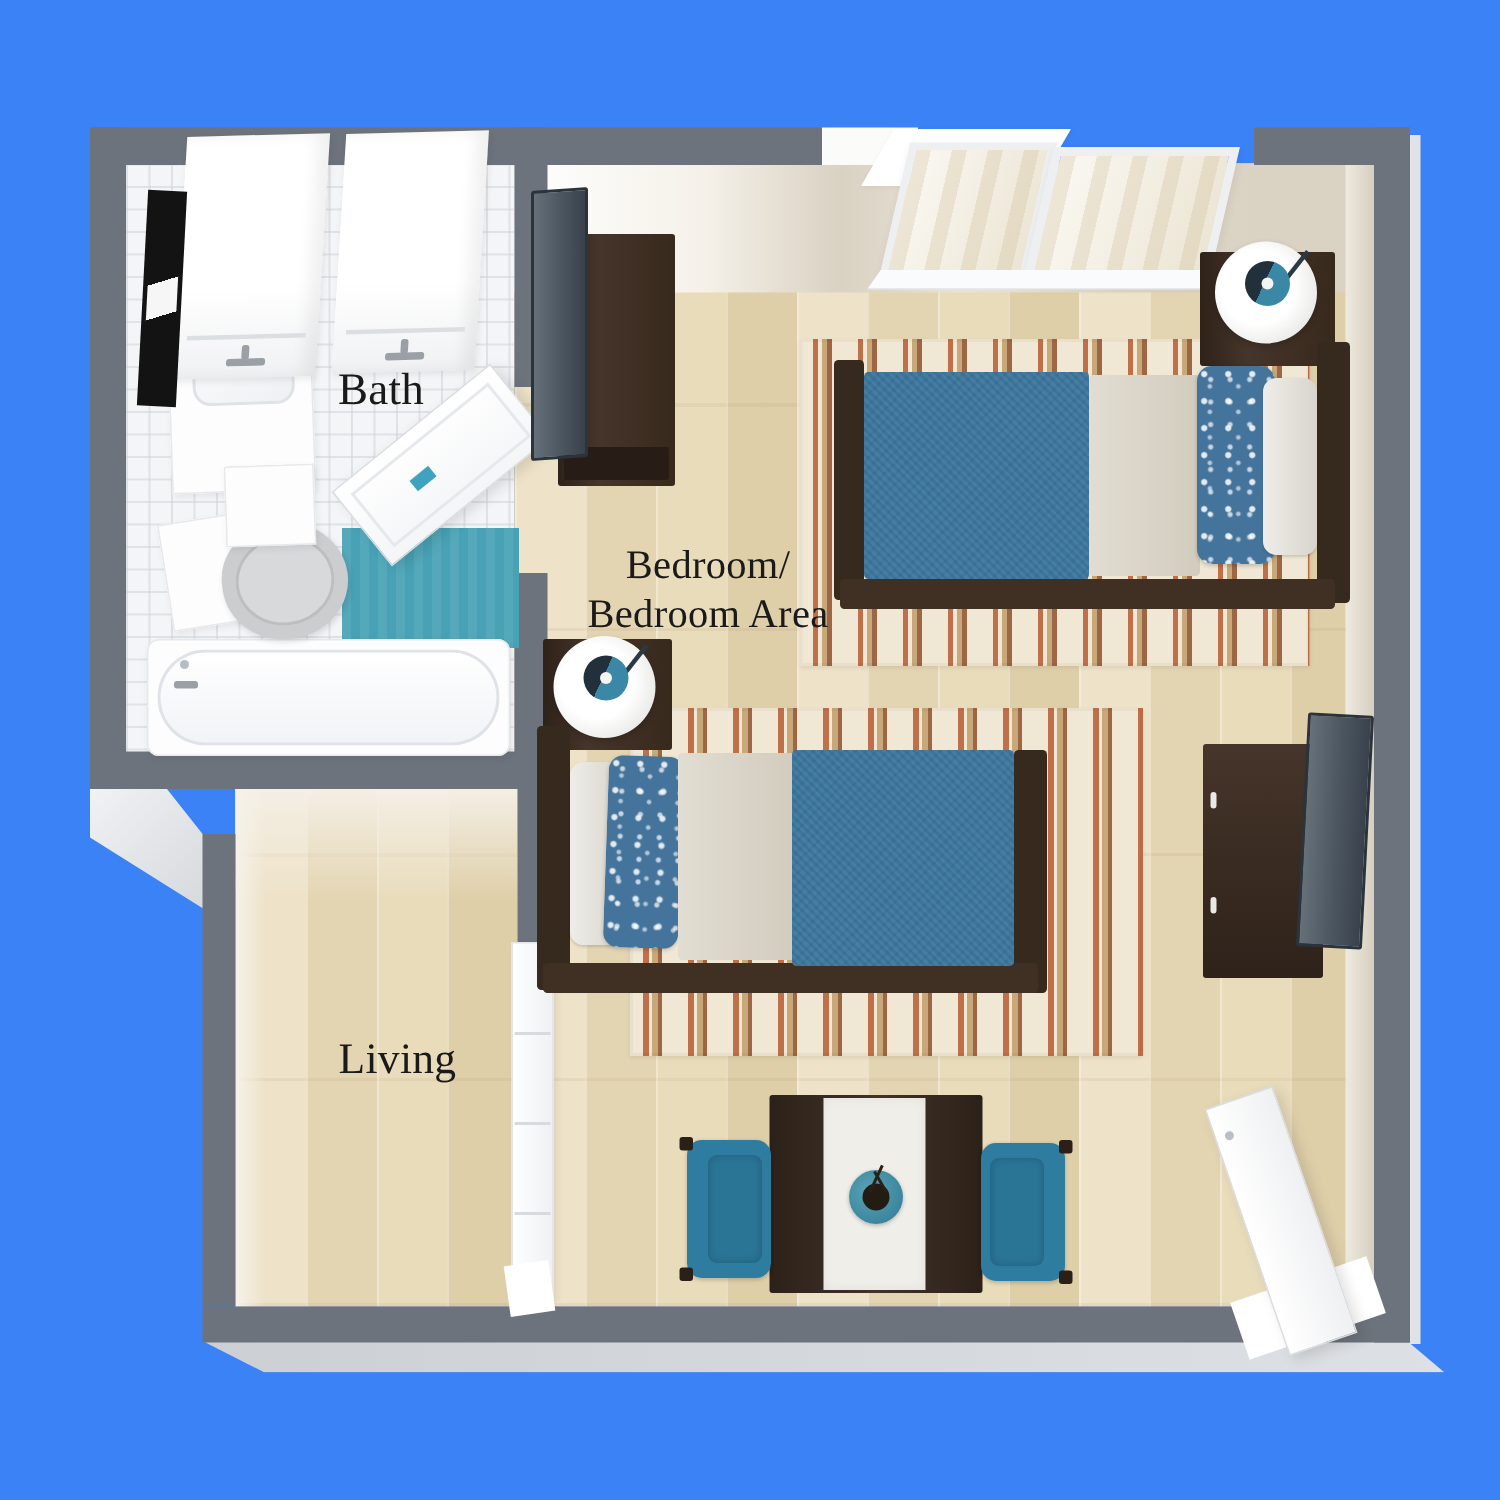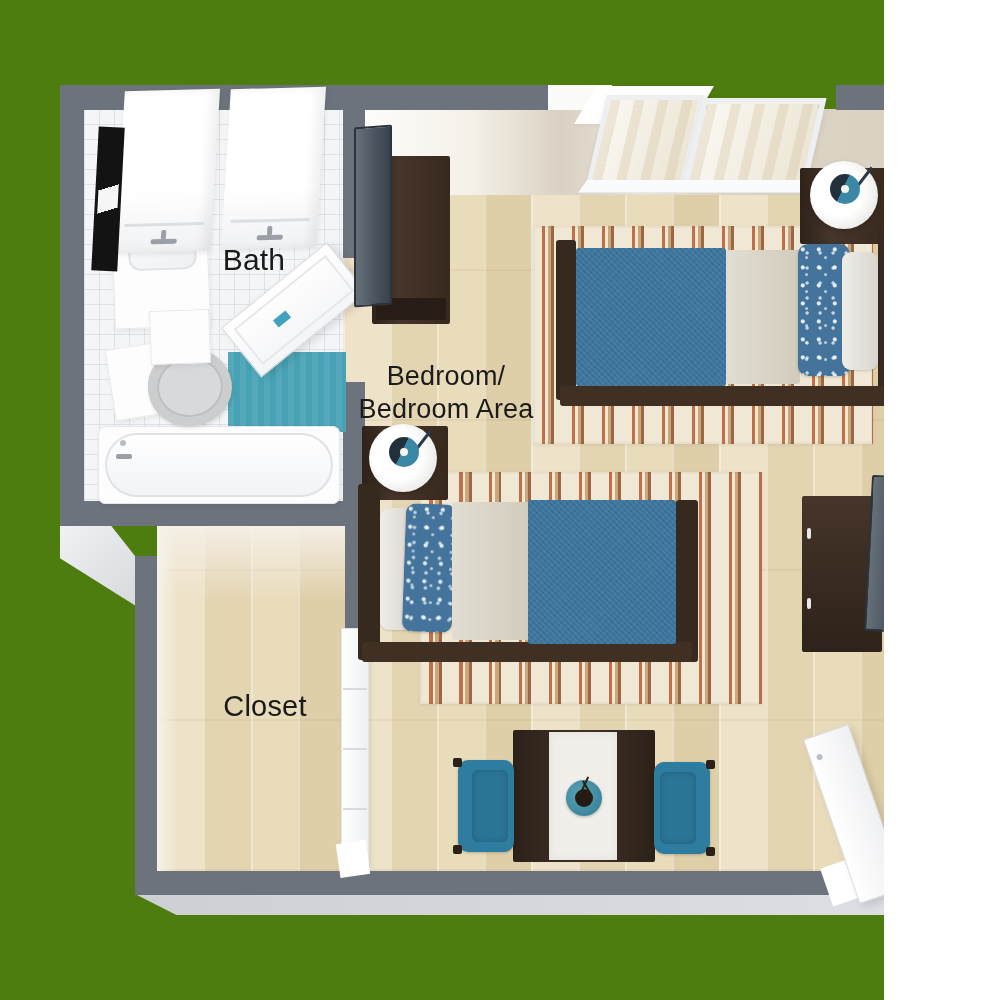--- a/index.html
+++ b/index.html
@@ -1,17 +1,17 @@
 <!DOCTYPE html>
 <html style="--wall: #6d737c; --bevel: #d6d8dc; --teal: #47a2b5; --bed-blue: #3c759c; --chair-blue: #2e7da0; --wood-dark: #38291d; --tv-slate: #4b5560; --rug-cream: #f0e8d4; --rug-rust: #c07048; --rug-tan: #c8a878; --ink: #1a1a1a;"><head>
 <meta charset="utf-8">
 <style>
   html,body{margin:0;padding:0;background:#ffffff;}
-  .plan{position:relative;width:884px;height:1000px;background:#4d7c0f;overflow:hidden;
-        font-family:Liberation Sans, sans-serif;}
+  .plan{position:relative;width:1000px;height:1000px;background:#3b82f6;overflow:hidden;
+        font-family:Liberation Serif, serif;}
   .abs{position:absolute;}
 
   
   .wall{position:absolute;background:var(--wall,#6d737c);}
   .bevel-bottom{position:absolute;left:135px;top:894px;width:828px;height:21px;
     background:linear-gradient(90deg,#ccd0d5,#dde0e4);
     clip-path:polygon(0 0,97% 0,100% 100%,5% 100%);}
   .bevel-right{position:absolute;left:939px;top:90px;width:8px;height:806px;background:#e0e2e6;}
   .bevel-bath-left{position:absolute;left:60px;top:523px;width:102px;height:84px;
     background:linear-gradient(135deg,#f0f2f4,#d2d5d9);
@@ -228,19 +228,19 @@
   <div class="abs chair right" style="left:654px;top:762px;width:56px;height:92px;">
     <div class="chair-seat" style="left:6px;"></div>
   </div>
 
   <div class="abs" style="left:824px;top:852px;width:96px;height:40px;background:#ffffff;transform:rotate(-19deg);"></div>
   <div class="abs door-leaf" style="left:830px;top:727px;width:46px;height:172px;transform:rotate(-19deg);background:linear-gradient(90deg,#ffffff,#eff0f2);">
     <div class="abs" style="left:6px;top:18px;width:6px;height:6px;border-radius:50%;background:#b9bfc5;"></div>
   </div>
 
   <div class="room-label" style="left:194px;top:243px;width:120px;font-size:30px;">Bath</div>
-  <div class="room-label" style="left:336px;top:360px;width:220px;font-size:27px;line-height:33px;">
+  <div class="room-label" style="left:362px;top:360px;width:220px;font-size:27px;line-height:33px;">
     <div>Bedroom/</div>
     <div>Bedroom Area</div>
   </div>
-  <div class="room-label" style="left:200px;top:690px;width:130px;font-size:29px;">Closet</div>
+  <div class="room-label" style="left:200px;top:690px;width:130px;font-size:29px;">Living</div>
 
 </div>
 
 </body></html>

